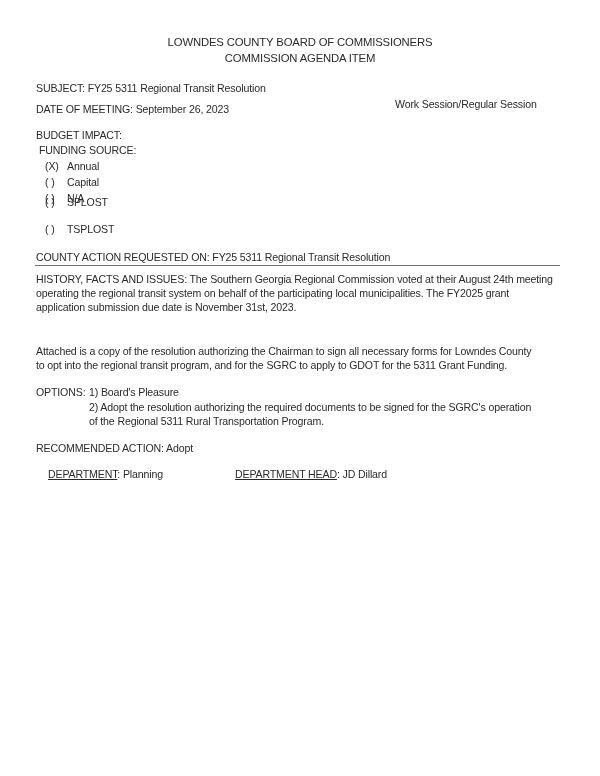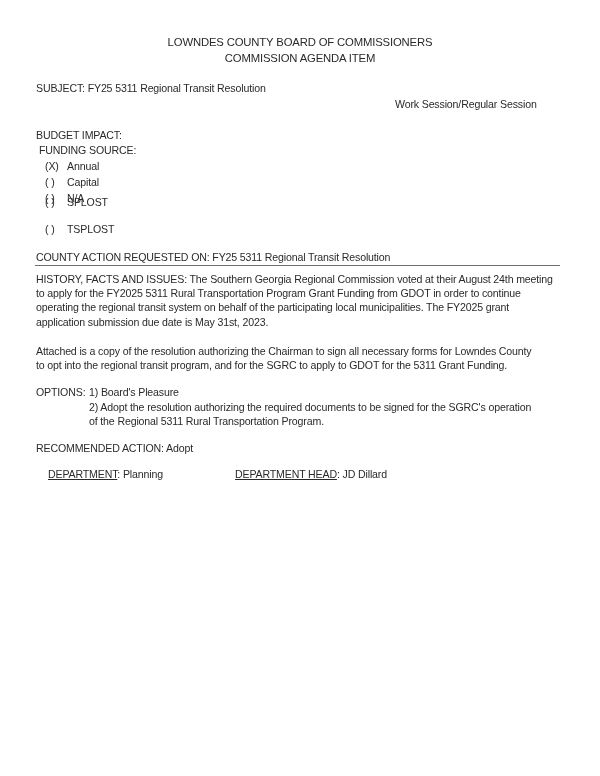--- a/index.html
+++ b/index.html
@@ -48,20 +48,24 @@
 <div class="page">
 
   <div class="abs center header-line" style="top:36px;">LOWNDES COUNTY BOARD OF COMMISSIONERS</div>
   <div class="abs center header-line" style="top:52px;">COMMISSION AGENDA ITEM</div>
 
   <div class="abs" style="left:36px; top:82px;">
     <span>SUBJECT:</span>
     <span>FY25 5311 Regional Transit Resolution</span>
   </div>
 
+  <div class="abs" style="left:36px; top:103px;">
+    <span>DATE OF MEETING:</span>
+    <span>September 26, 2023</span>
+  </div>
   <div class="abs" style="left:395px; top:98px;">Work Session/Regular Session</div>
 
   <div class="abs" style="left:36px; top:129px;">BUDGET IMPACT:</div>
   <div class="abs" style="left:39px; top:144px;">FUNDING SOURCE:</div>
 
   <div class="abs" style="left:45px; top:160px;">
     <span style="display:inline-block; width:22px;">(X)</span><span>Annual</span>
   </div>
   <div class="abs" style="left:45px; top:176px;">
     <span style="display:inline-block; width:22px;">( )</span><span>Capital</span>
@@ -77,23 +81,22 @@
   </div>
 
   <div class="abs" style="left:36px; top:251px;text-align:center;">
     <span>COUNTY ACTION REQUESTED ON:</span>
     <span>FY25 5311 Regional Transit Resolution</span>
   </div>
   <div class="rule"></div>
 
   <div class="para" style="top:272px;">
     <div>HISTORY, FACTS AND ISSUES: The Southern Georgia Regional Commission voted at their August 24th meeting</div>
-    <div>to apply for the FY2025 5311 Rural Transportation Program Grant Funding from GDOT in order to continue</div>
     <div>operating the regional transit system on behalf of the participating local municipalities. The FY2025 grant</div>
-    <div>application submission due date is May 31st, 2023.</div>
+    <div>application submission due date is November 31st, 2023.</div>
   </div>
 
   <div class="para" style="top:344px;">
     <div>Attached is a copy of the resolution authorizing the Chairman to sign all necessary forms for Lowndes County</div>
     <div>to opt into the regional transit program, and for the SGRC to apply to GDOT for the 5311 Grant Funding.</div>
   </div>
 
   <div class="abs" style="left:36px; top:386px;">OPTIONS:</div>
   <div class="abs" style="left:89px; top:386px;">1) Board's Pleasure</div>
   <div class="abs" style="left:89px; top:401px;">2) Adopt the resolution authorizing the required documents to be signed for the SGRC's operation</div>

